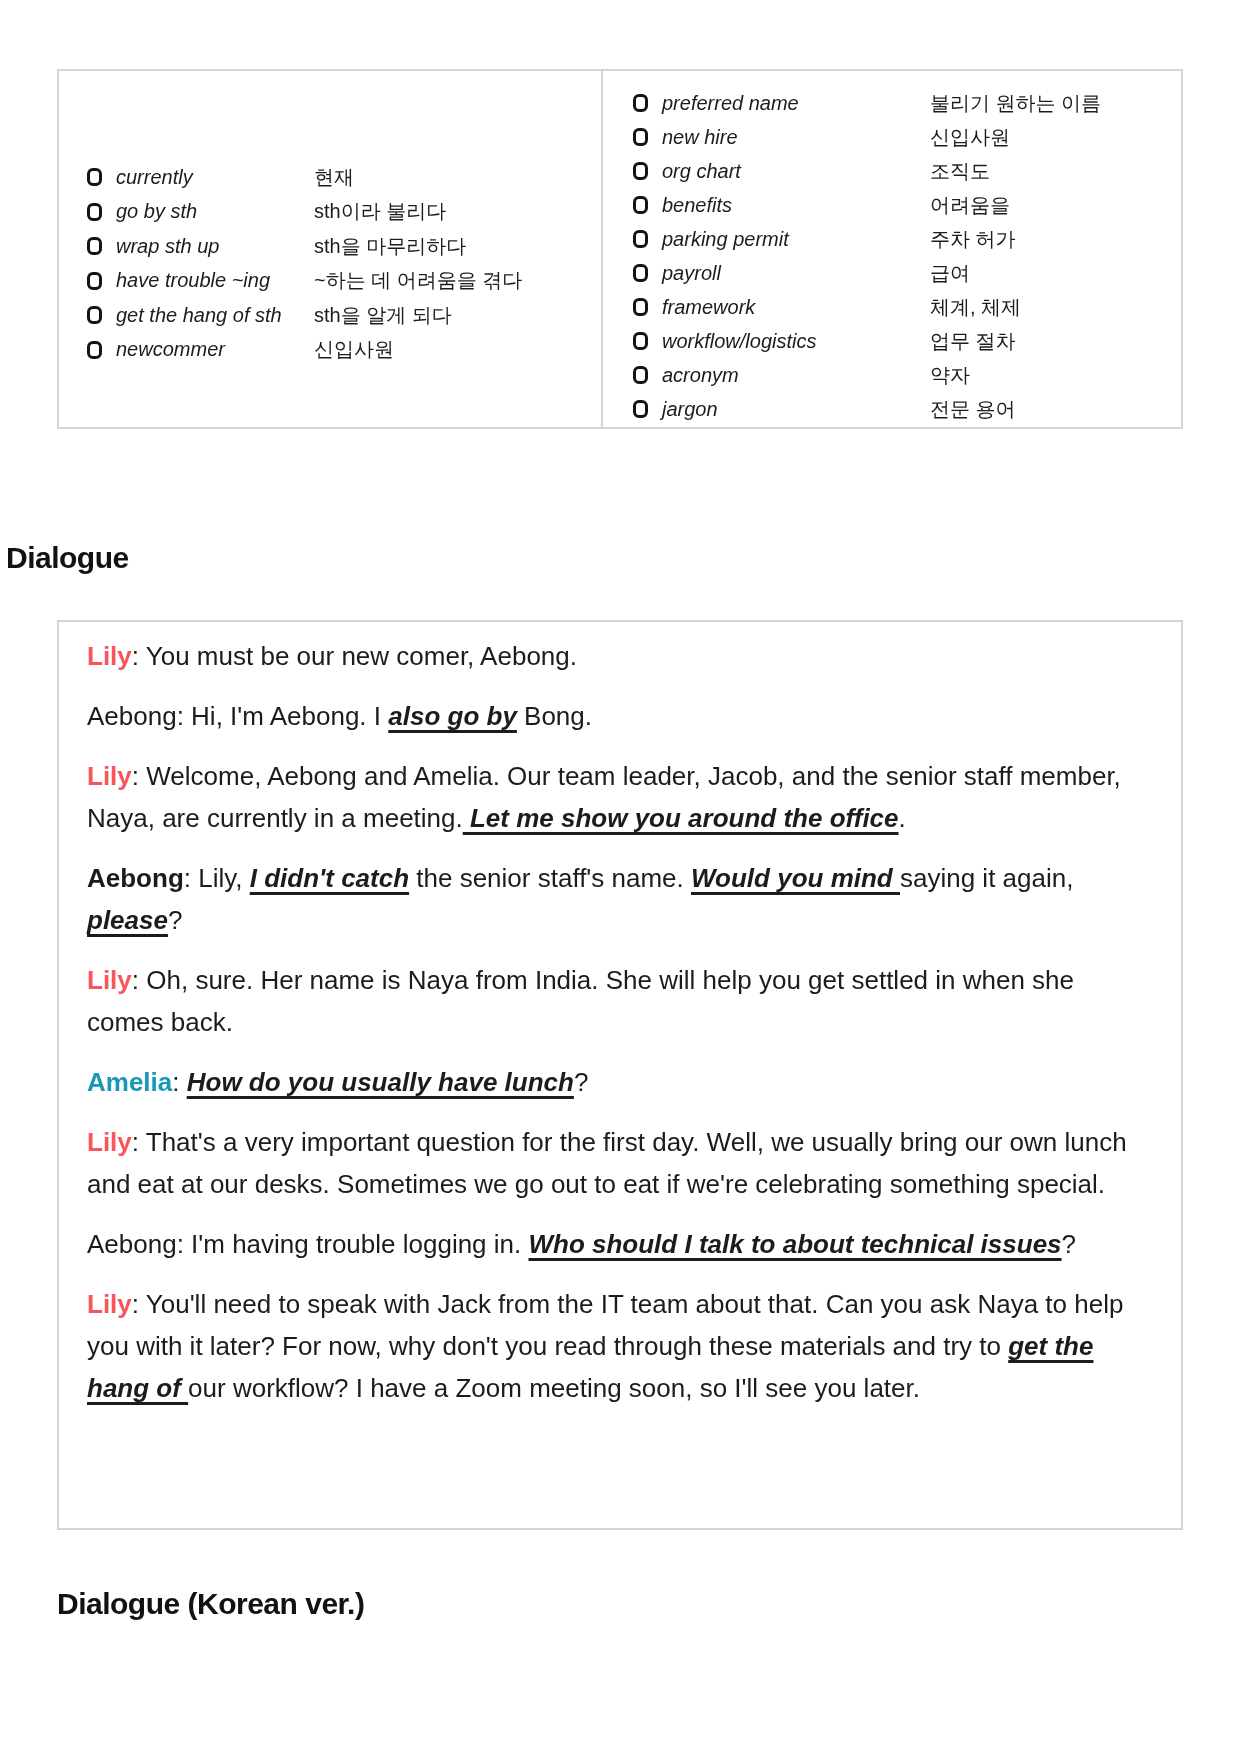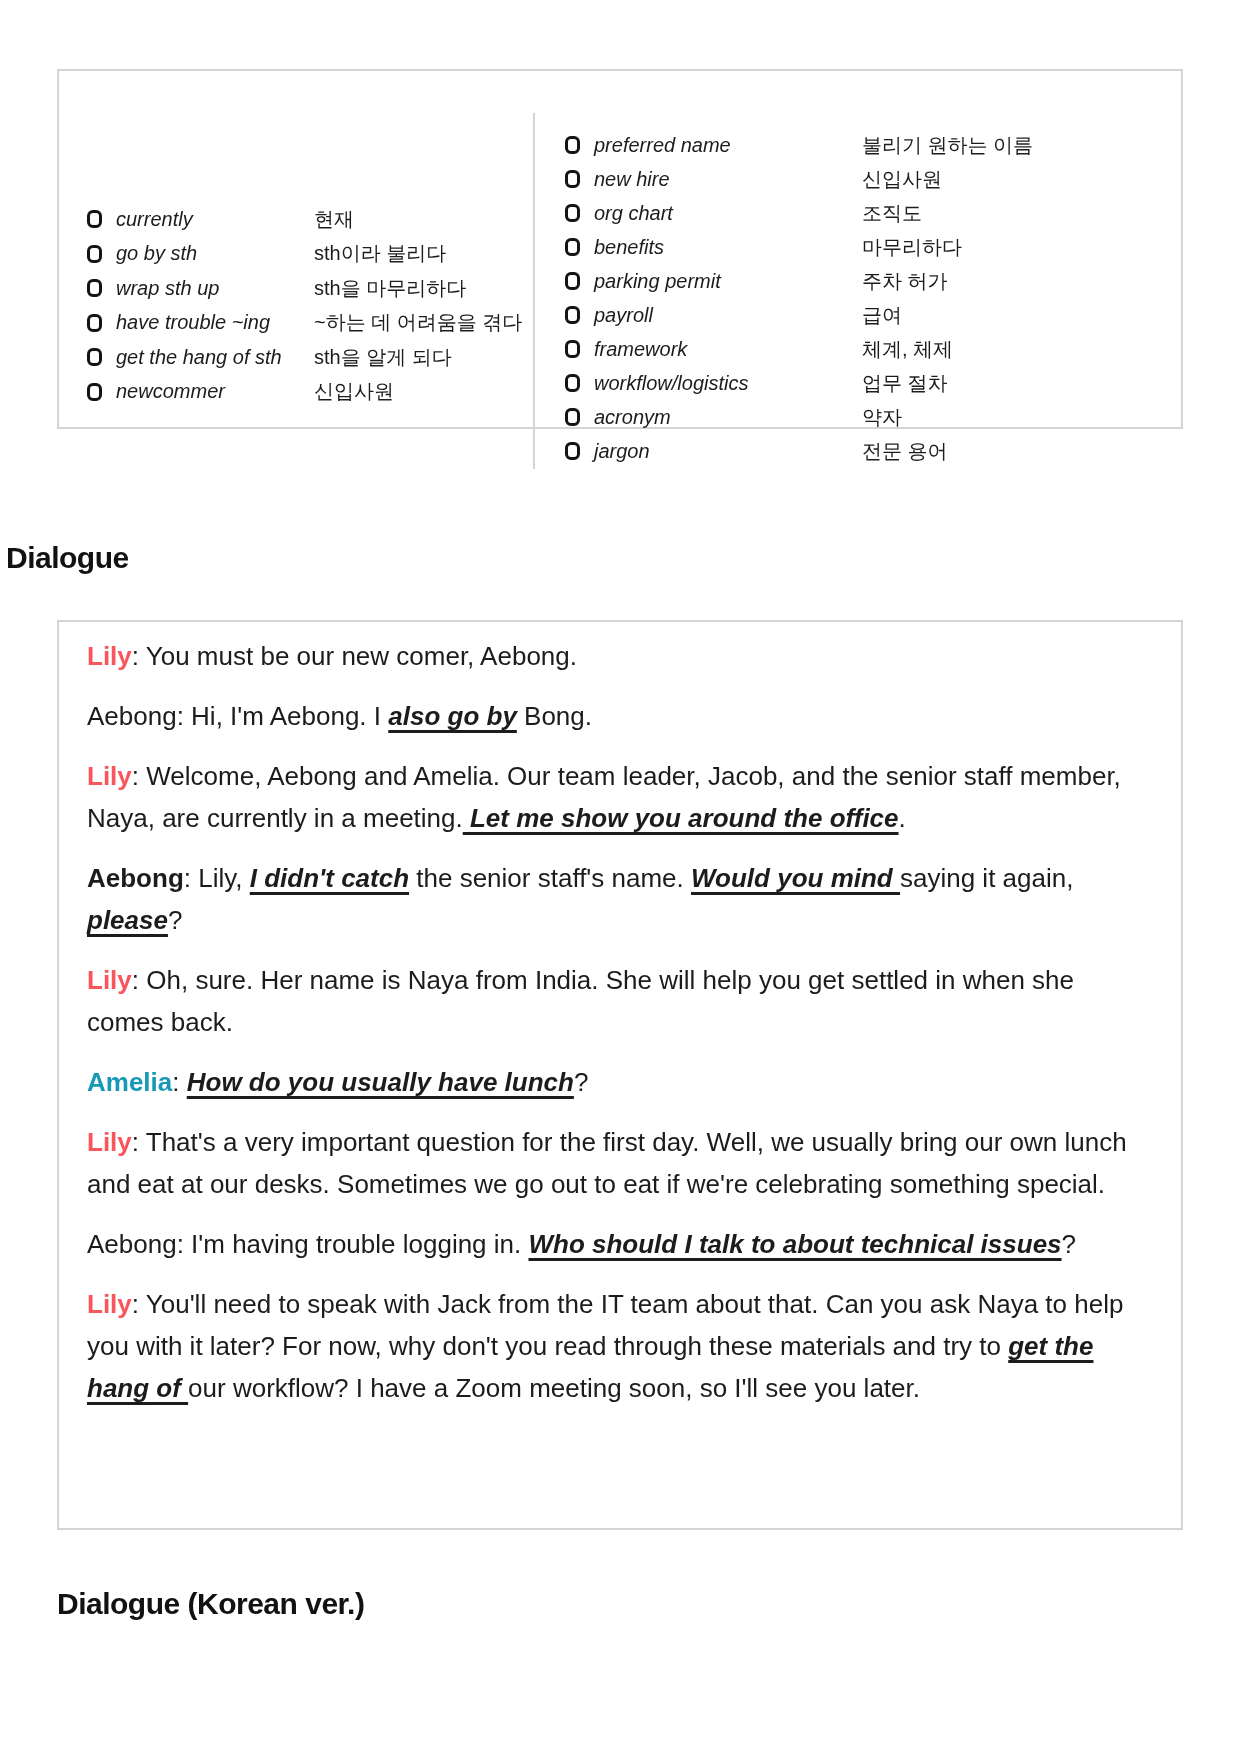--- a/index.html
+++ b/index.html
@@ -7,22 +7,22 @@
   body {
     width:1241px; height:1754px; position:relative;
     font-family:"Liberation Sans","DejaVu Sans",sans-serif;
     color:#1c1c1c;
   }
   
   .vocab-box {
     margin:69px 0 0 57px; width:1126px; height:360px;
     border:2px solid #d4d4d4; display:flex;
   }
-  .vocab-col { height:100%;margin-top:42px; }
-  .vocab-col.left  { width:474px; padding:89px 0 0 28px; }
+  .vocab-col { height:100%; }
+  .vocab-col.left  { width:542px; padding:89px 0 0 28px; }
   .vocab-col.right { flex:1; border-left:2px solid #d4d4d4; padding:15px 0 0 30px; }
   .vocab-row { display:flex; align-items:center; }
   .left  .vocab-row { height:34.5px; }
   .right .vocab-row { height:34px; }
   .checkbox {
     display:inline-block; width:15px; height:18px; flex:0 0 15px;
     border:3px solid #141414; border-radius:6px; margin-right:14px;
     background:#fff;
   }
   .term { font-style:italic; font-size:20px; white-space:nowrap; }
@@ -110,21 +110,21 @@
 
   <div class="vocab-row">
     <span class="checkbox"></span>
     <span class="term">org chart</span>
     <span class="translation">조직도</span>
   </div>
 
   <div class="vocab-row">
     <span class="checkbox"></span>
     <span class="term">benefits</span>
-    <span class="translation">마무리하다</span>
+    <span class="translation">어려움을</span>
   </div>
 
   <div class="vocab-row">
     <span class="checkbox"></span>
     <span class="term">parking permit</span>
     <span class="translation">주차 허가</span>
   </div>
 
   <div class="vocab-row">
     <span class="checkbox"></span>

